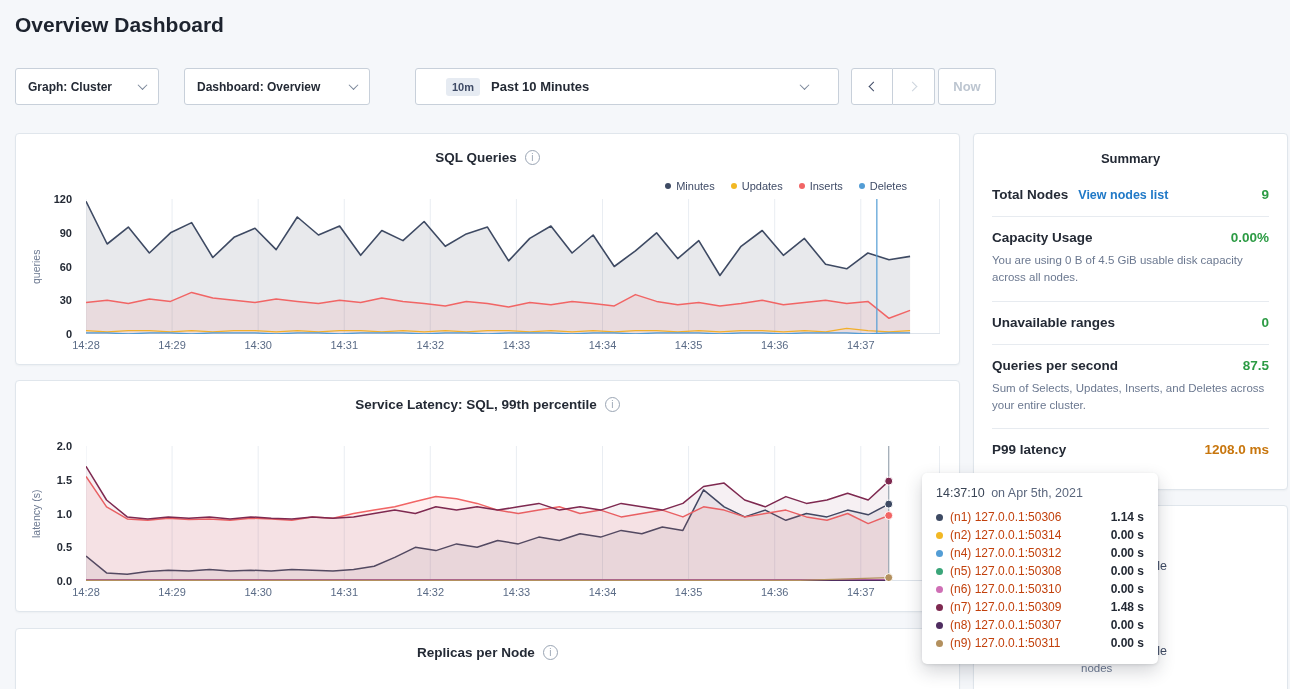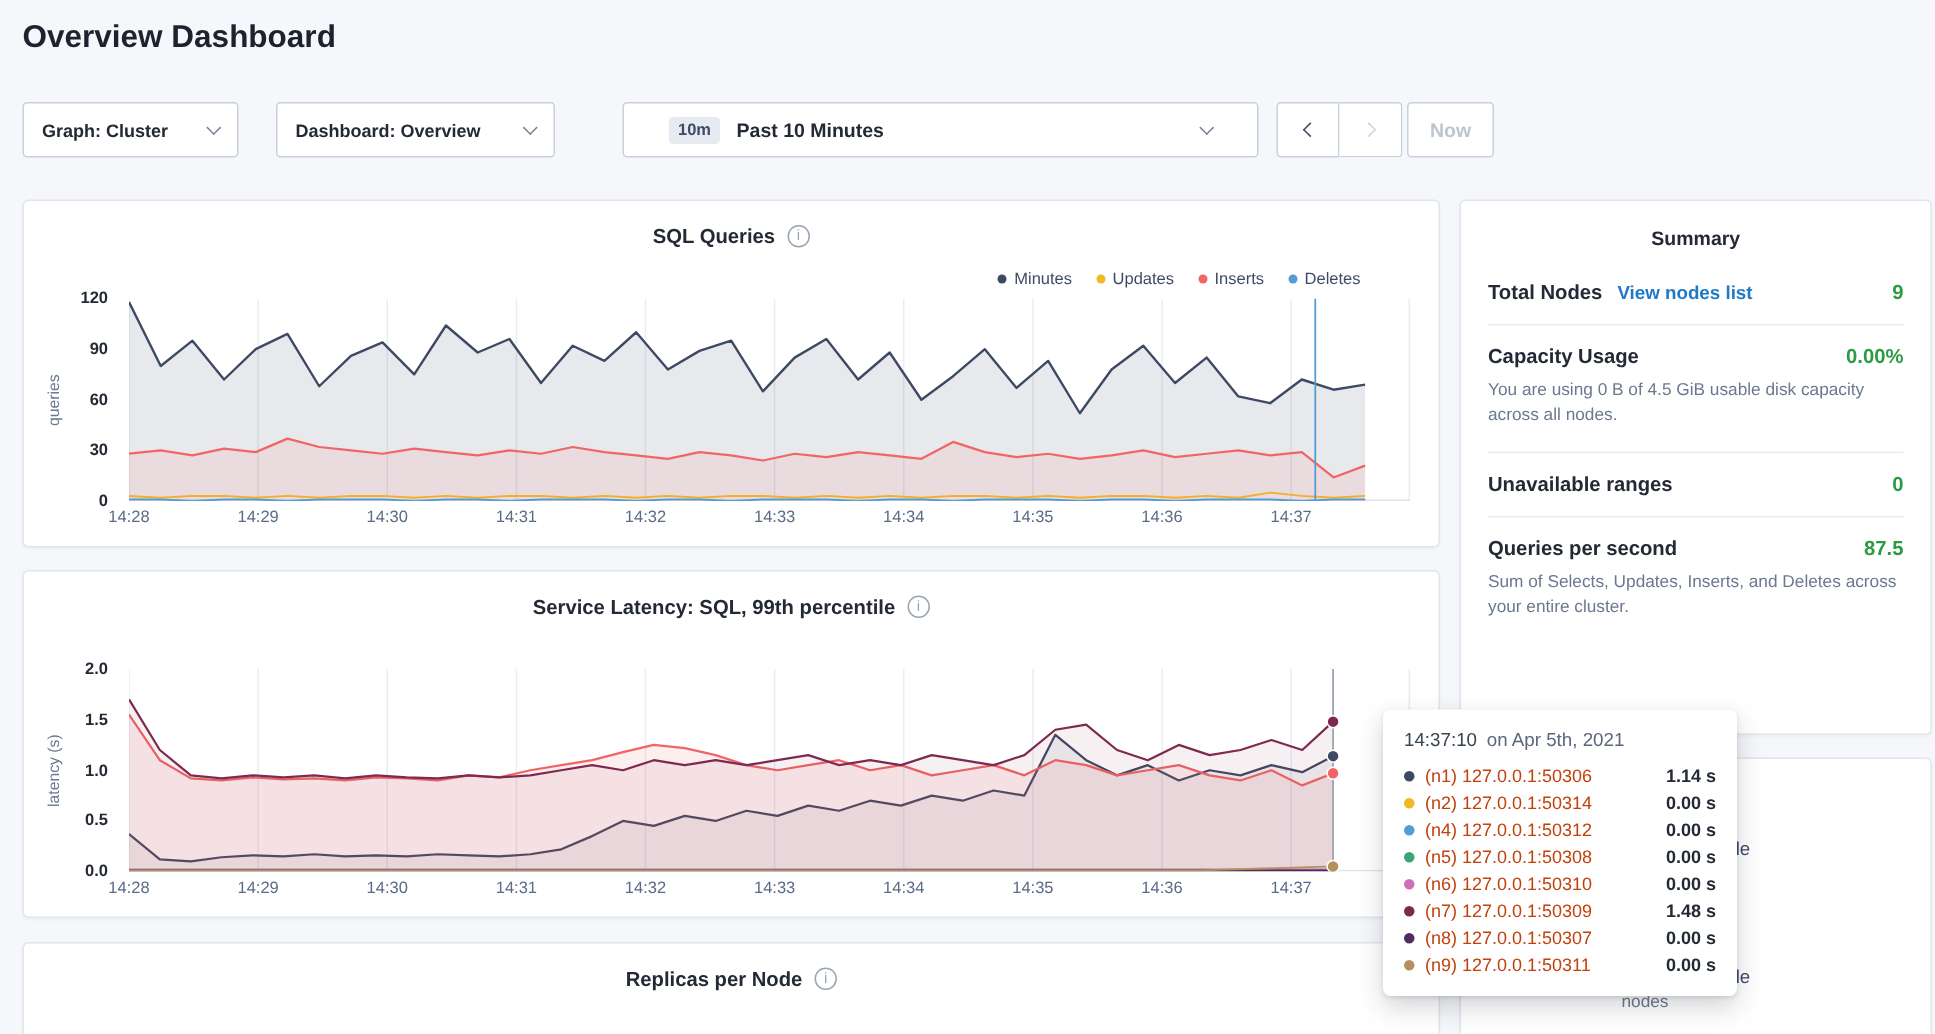--- a/index.html
+++ b/index.html
@@ -280,20 +280,26 @@
             <span class="sum-value green">0</span>
           </div>
         </div>
         <div class="sum-row">
           <div class="sum-top">
             <span class="sum-label">Queries per second</span>
             <span class="sum-value green">87.5</span>
           </div>
           <div class="sum-desc">Sum of Selects, Updates, Inserts, and Deletes across your entire cluster.</div>
         </div>
+        <div class="sum-row">
+          <div class="sum-top">
+            <span class="sum-label">P99 latency</span>
+            <span class="sum-value amber">1208.0 ms</span>
+          </div>
+        </div>
       </div>
   </section>
 
   <section class="panel events">
     <div>
         <span class="frag frag1">eated table</span>
         <span class="frag frag2">eated table</span>
         <span class="frag frag3">nodes</span>
       </div>
   </section>

